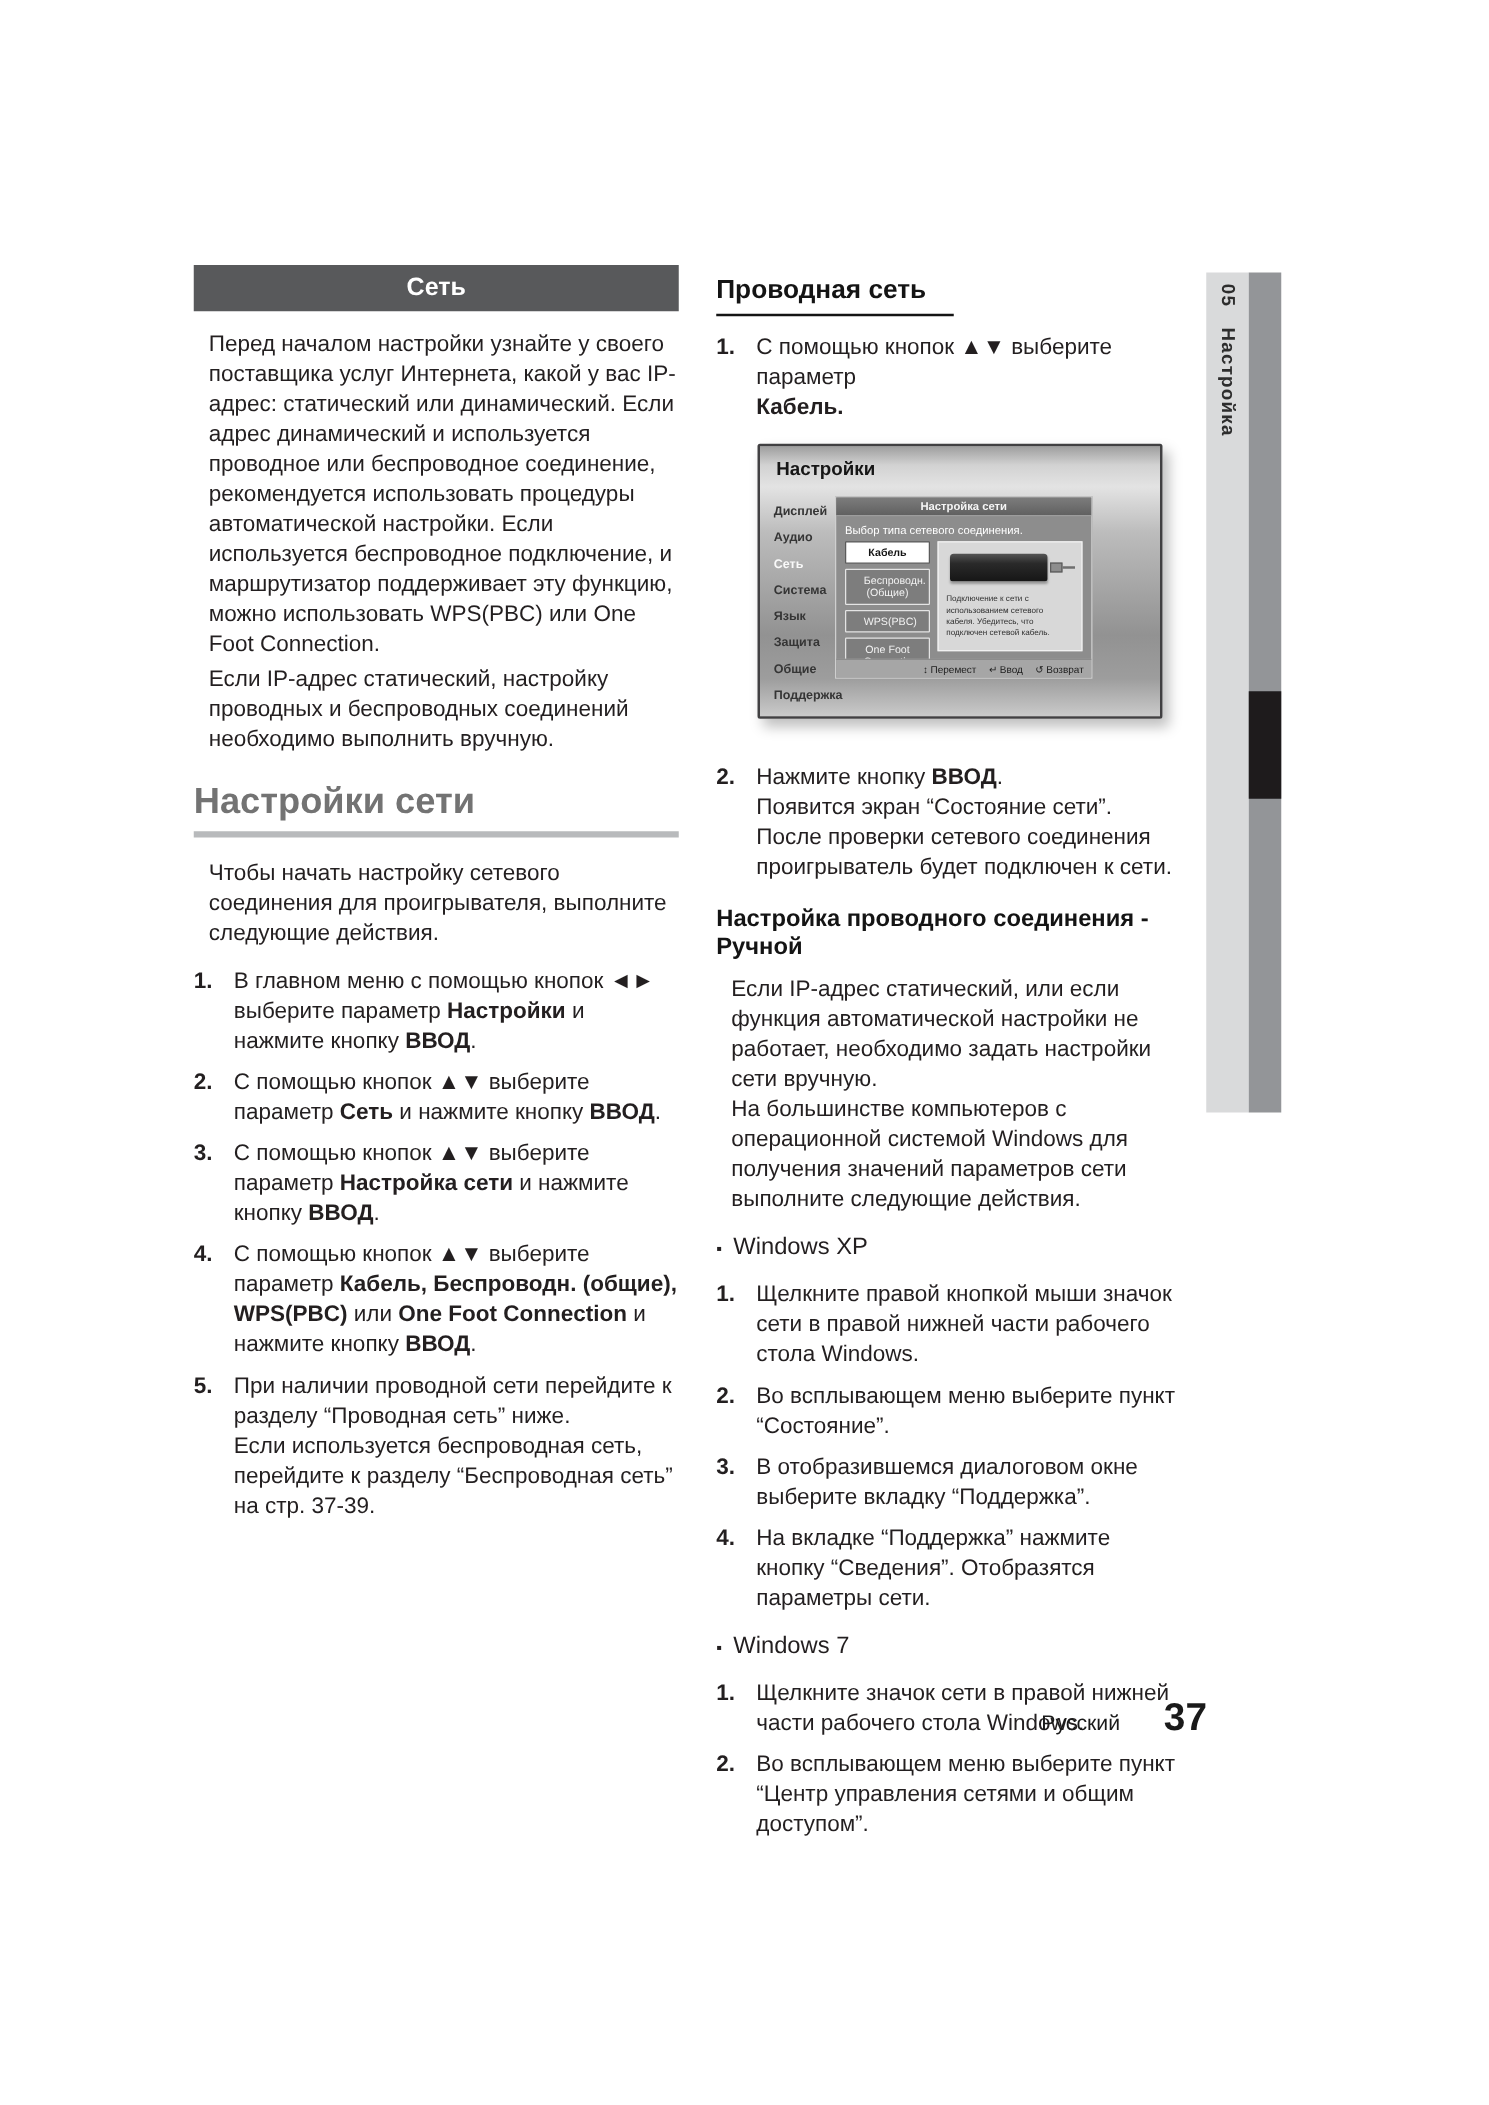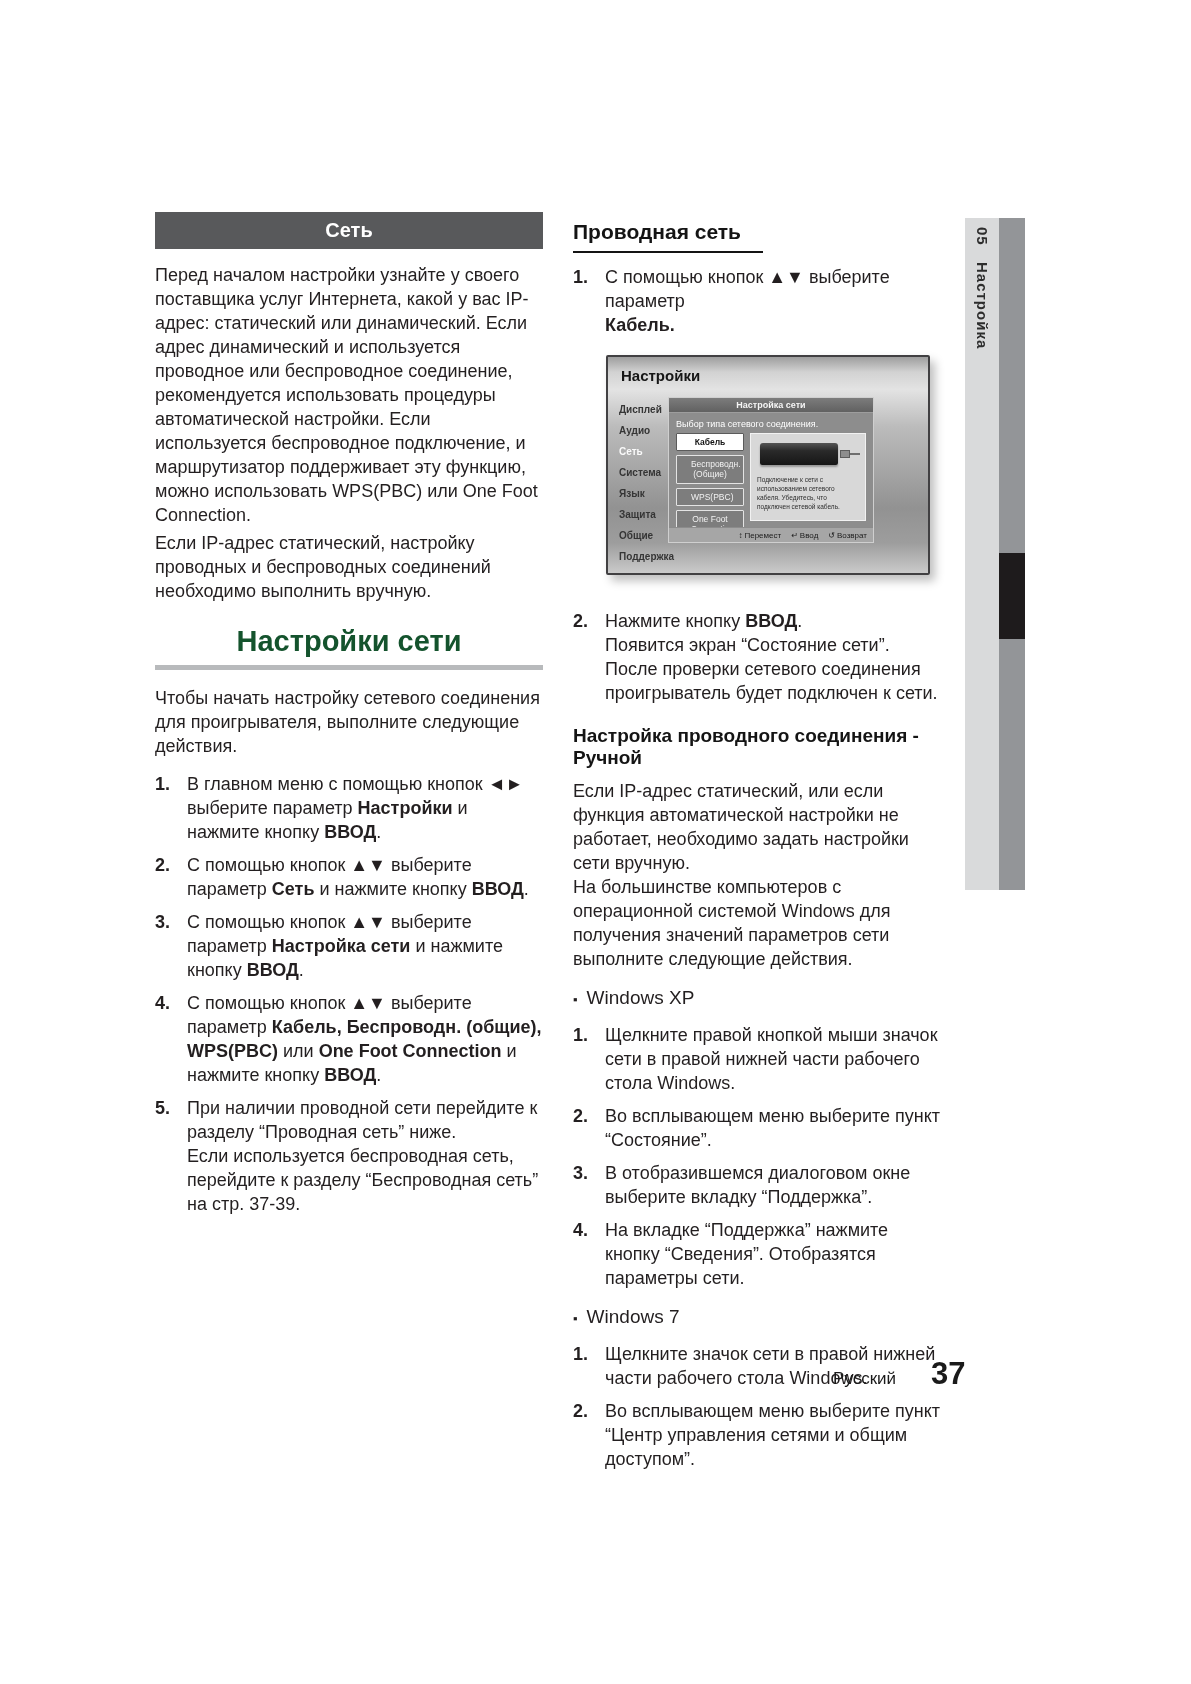--- a/index.html
+++ b/index.html
@@ -6,27 +6,27 @@
   body { background:#ffffff; font-family:"Liberation Sans", sans-serif; }
   .page { position:relative; width:1066px; height:1684px; background:#ffffff; overflow:hidden; color:#231f20; }
 
   
   .col-left  { position:absolute; left:155px; top:212px; width:388px; }
   .col-right { position:absolute; left:573px; top:212px; width:372px; }
 
   .banner { height:37px; line-height:37px; background:#58595b; color:#ffffff;
             font-size:20px; font-weight:bold; text-align:center; }
 
-  .body-text { font-size:18px; line-height:24px; color:#231f20; }
+  .body-text { font-size:18px; line-height:24px; color:#231f20;margin-left:12px; }
   .b { font-weight:bold; }
 
   .p1 { margin-top:14px; }
   .p2 { margin-top:4px; }
 
-  .h1 { margin-top:22px; font-size:29px; font-weight:bold; color:#14532d;text-align:center; }
+  .h1 { margin-top:22px; font-size:29px; font-weight:bold; color:#737373; }
   .h1-rule { margin-top:7px; height:5px; background:#b8babc; width:100%; }
   .p3 { margin-top:16px; }
 
   .steps { margin-top:14px; }
   .step { display:flex; margin-bottom:9px; font-size:18px; line-height:24px; }
   .num  { flex:0 0 32px; font-weight:bold; }
   .stext{ flex:1; }
 
   .h2 { margin-top:8px; font-size:21px; font-weight:bold; color:#141414;
         display:inline-block; border-bottom:2px solid #141414; padding:0 22px 7px 0; }

